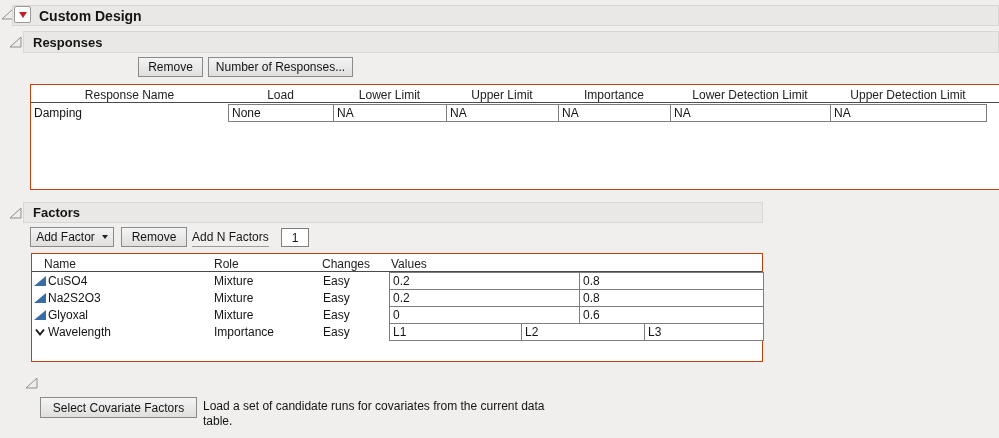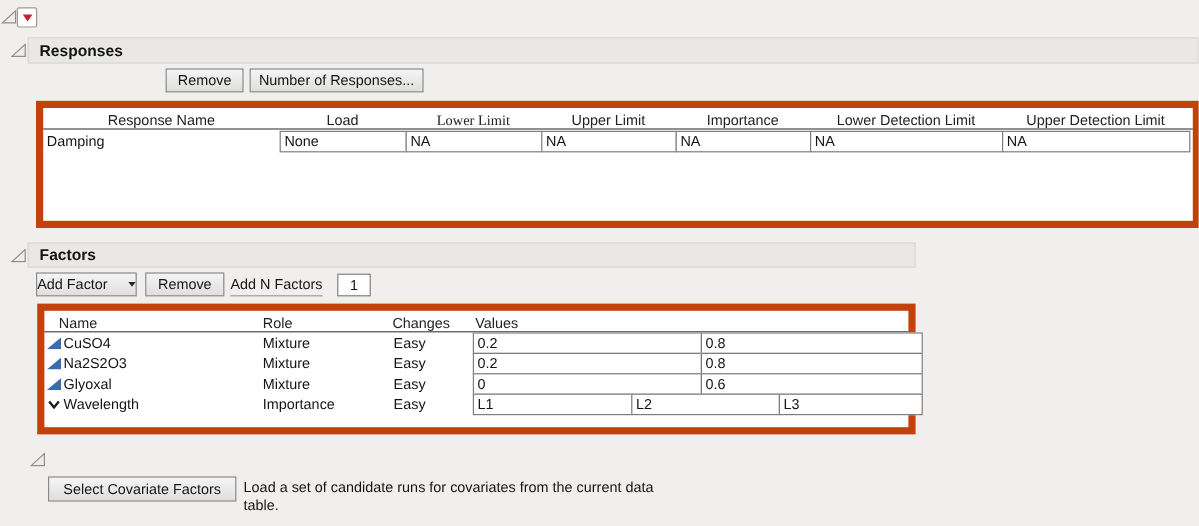--- a/index.html
+++ b/index.html
@@ -16,21 +16,21 @@
   .bar .title{font-weight:bold;font-size:13px;white-space:nowrap;}
   .disc{position:absolute;width:13px;height:12px;}
   .btn{
     position:absolute;box-sizing:border-box;height:20px;
     background:linear-gradient(#f4f4f4,#e0dfde);
     border:1px solid #8a8a8a;
     display:flex;align-items:center;justify-content:center;
     font-size:12px;white-space:nowrap;cursor:default;
   }
   .caret{width:0;height:0;border-left:3.5px solid transparent;border-right:3.5px solid transparent;border-top:4.5px solid #222;margin-left:7px;}
-  .tbl{position:absolute;box-sizing:border-box;background:#ffffff;border:6px solid #c2410c;}
+  .tbl{position:absolute;box-sizing:border-box;background:#ffffff;border:1px solid #c2410c;}
   .th{position:absolute;top:3px;font-size:12px;color:#222;white-space:nowrap;}
   .th.center{text-align:center;}
   .hline{position:absolute;left:0;height:1px;background:#4a4a4a;}
   .cell{
     position:absolute;box-sizing:border-box;height:18px;
     border:1px solid #7e7e7e;background:#fff;
     font-size:12px;display:flex;align-items:center;
     padding-left:3px;white-space:nowrap;
   }
   .txt{position:absolute;font-size:12px;white-space:nowrap;}
@@ -52,20 +52,23 @@
   }
 </style>
 </head>
 <body>
 
 <div class="screen">
 
   <svg class="disc" style="left:1px;top:8px;" viewBox="0 0 13 12">
     <polygon points="1,11 12,11 12,1" fill="#eeedec" stroke="#8f8e8d" stroke-width="1"></polygon>
   </svg>
+  <div class="bar" style="left:12px;top:5px;width:987px;">
+    <span class="title" style="margin-left:26px;font-size:14px;">Custom Design</span>
+  </div>
   <div class="redbtn">
     <span class="redtri"></span>
   </div>
 
   <svg class="disc" style="left:9px;top:36px;" viewBox="0 0 13 12">
     <polygon points="1,11 12,11 12,1" fill="#eeedec" stroke="#8f8e8d" stroke-width="1"></polygon>
   </svg>
   <div class="bar" style="left:23px;top:31px;width:976px;height:22px;">
     <span class="title" style="margin-left:9px;">Responses</span>
   </div>
@@ -77,21 +80,21 @@
   <div class="btn" style="left:138px;top:57px;width:65px;">
     <span>Remove</span>
   </div>
   <div class="btn" style="left:208px;top:57px;width:145px;">
     <span>Number of Responses...</span>
   </div>
 
   <div class="tbl" style="left:30px;top:84px;width:970px;height:106px;">
     <span class="th center" style="left:0;width:197px;">Response Name</span>
     <span class="th center" style="left:197px;width:105px;">Load</span>
-    <span class="th center" style="left:302px;width:113px;font-family:Liberation Serif, serif;">Lower Limit</span>
+    <span class="th center" style="left:302px;width:113px;">Lower Limit</span>
     <span class="th center" style="left:415px;width:112px;">Upper Limit</span>
     <span class="th center" style="left:527px;width:112px;">Importance</span>
     <span class="th center" style="left:639px;width:160px;">Lower Detection Limit</span>
     <span class="th center" style="left:799px;width:156px;">Upper Detection Limit</span>
     <div class="hline" style="top:17px;width:100%;"></div>
 
     <div>
       <span class="rowtxt" style="left:3px;top:21px;">Damping</span>
       <div class="cell" style="left:197px;top:19px;width:106px;">
           <span>None</span>
@@ -114,21 +117,21 @@
     </div>
   </div>
 
   <svg class="disc" style="left:9px;top:207px;" viewBox="0 0 13 12">
     <polygon points="1,11 12,11 12,1" fill="#eeedec" stroke="#8f8e8d" stroke-width="1"></polygon>
   </svg>
   <div class="bar" style="left:23px;top:202px;width:740px;">
     <span class="title" style="margin-left:9px;">Factors</span>
   </div>
 
-  <div class="btn" style="left:30px;top:227px;width:84px;justify-content:space-between;">
+  <div class="btn" style="left:30px;top:227px;width:84px;">
     <span>Add Factor</span>
     <span class="caret"></span>
   </div>
   <div class="btn" style="left:121px;top:227px;width:66px;">
     <span>Remove</span>
   </div>
   <span class="underlabel" style="left:192px;top:229px;">Add N Factors</span>
   <div class="ninput" style="left:281px;top:228px;width:28px;height:19px;">
       <span>1</span>
     </div>

